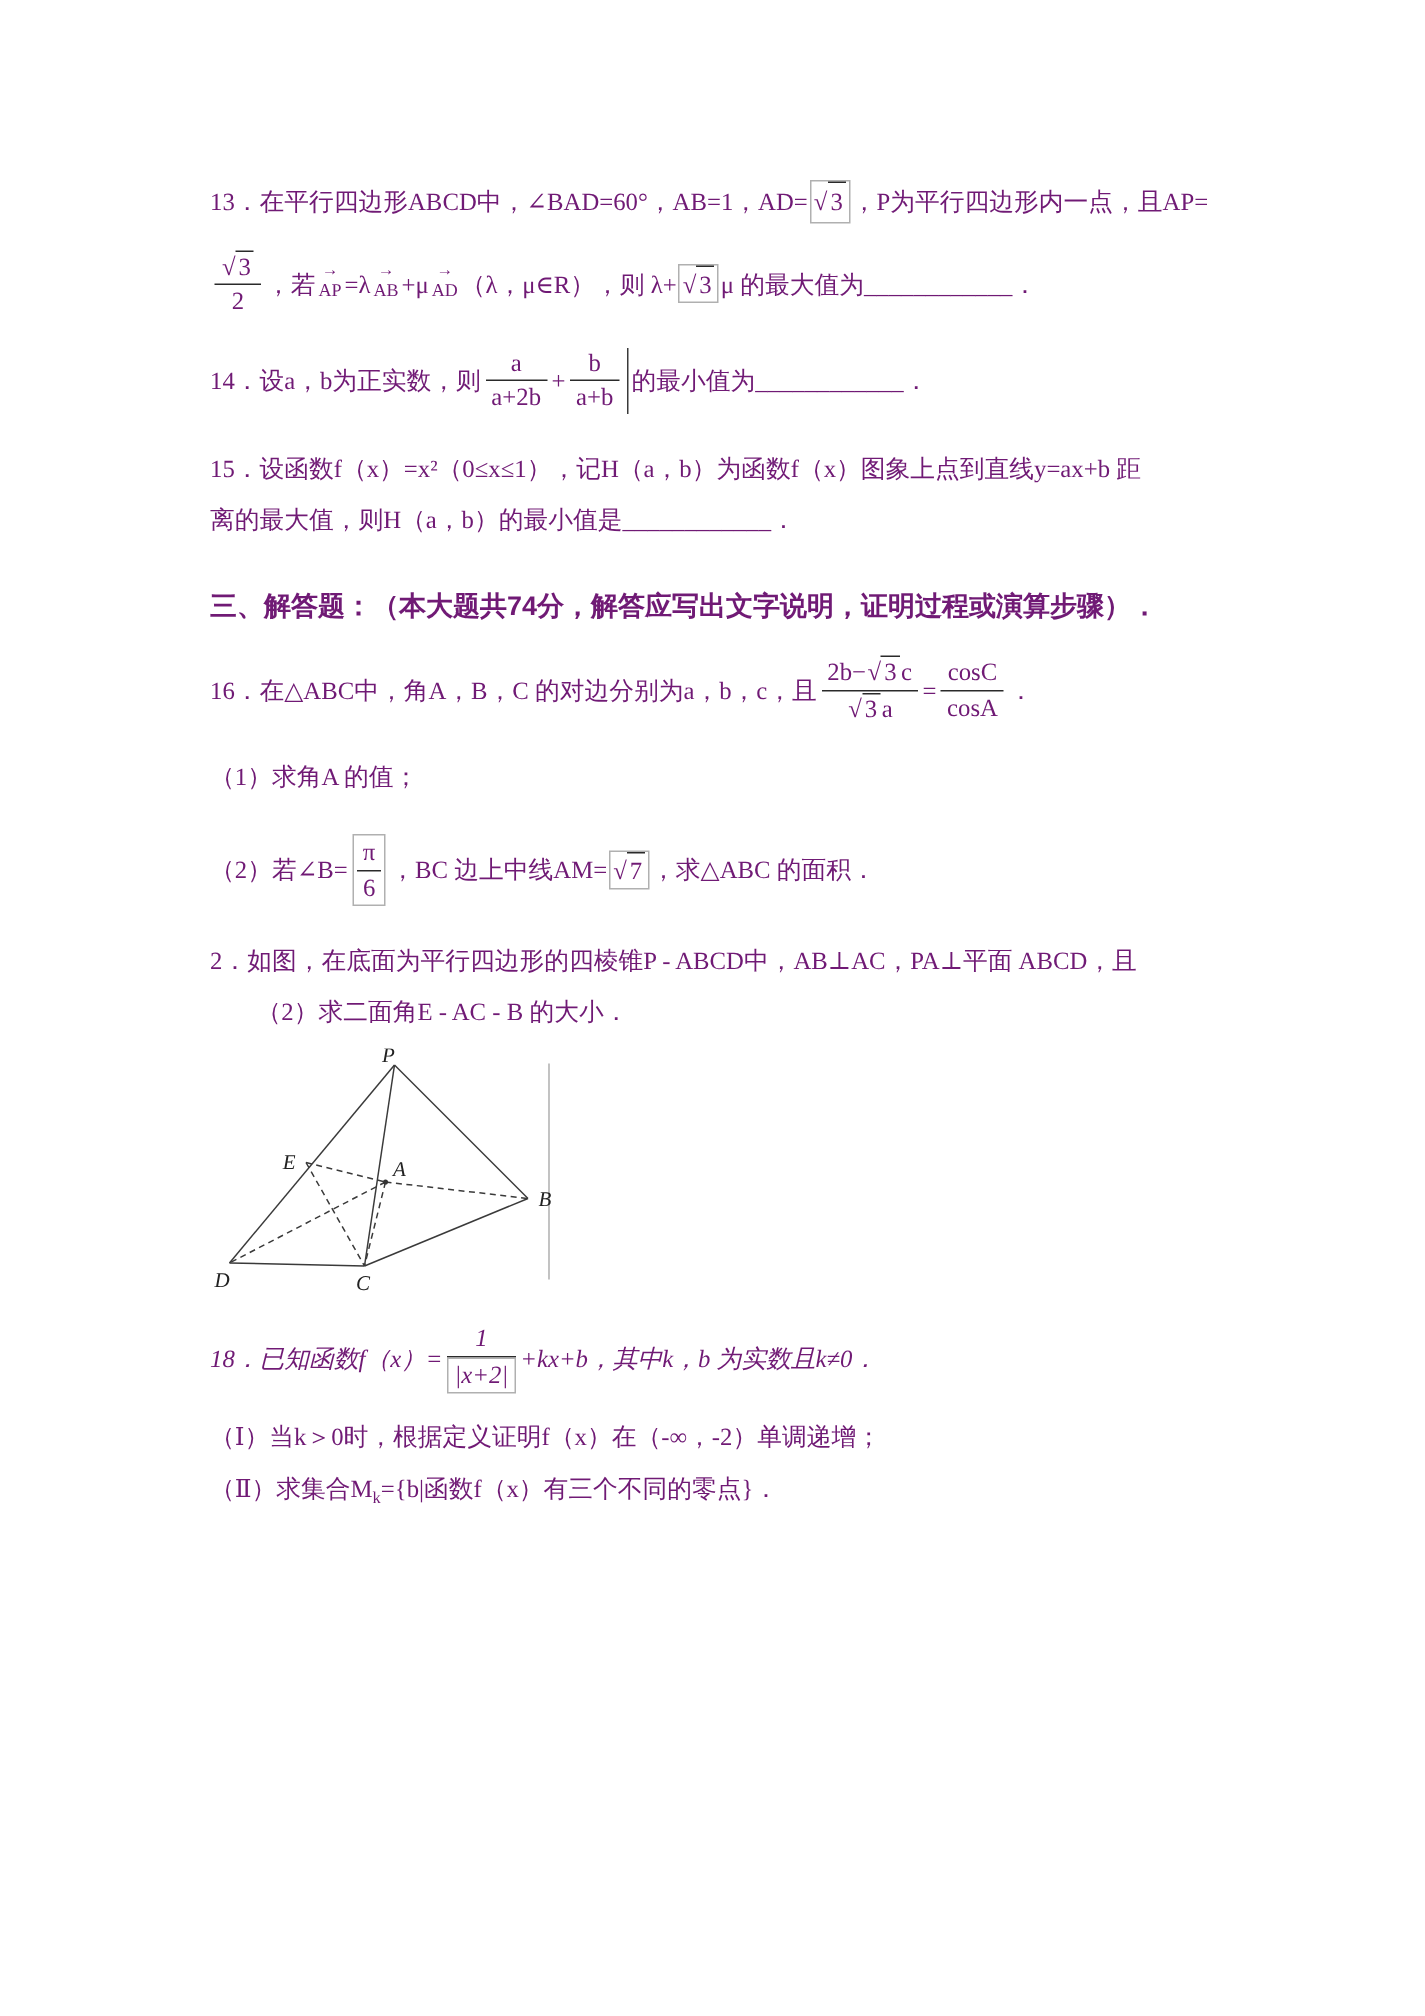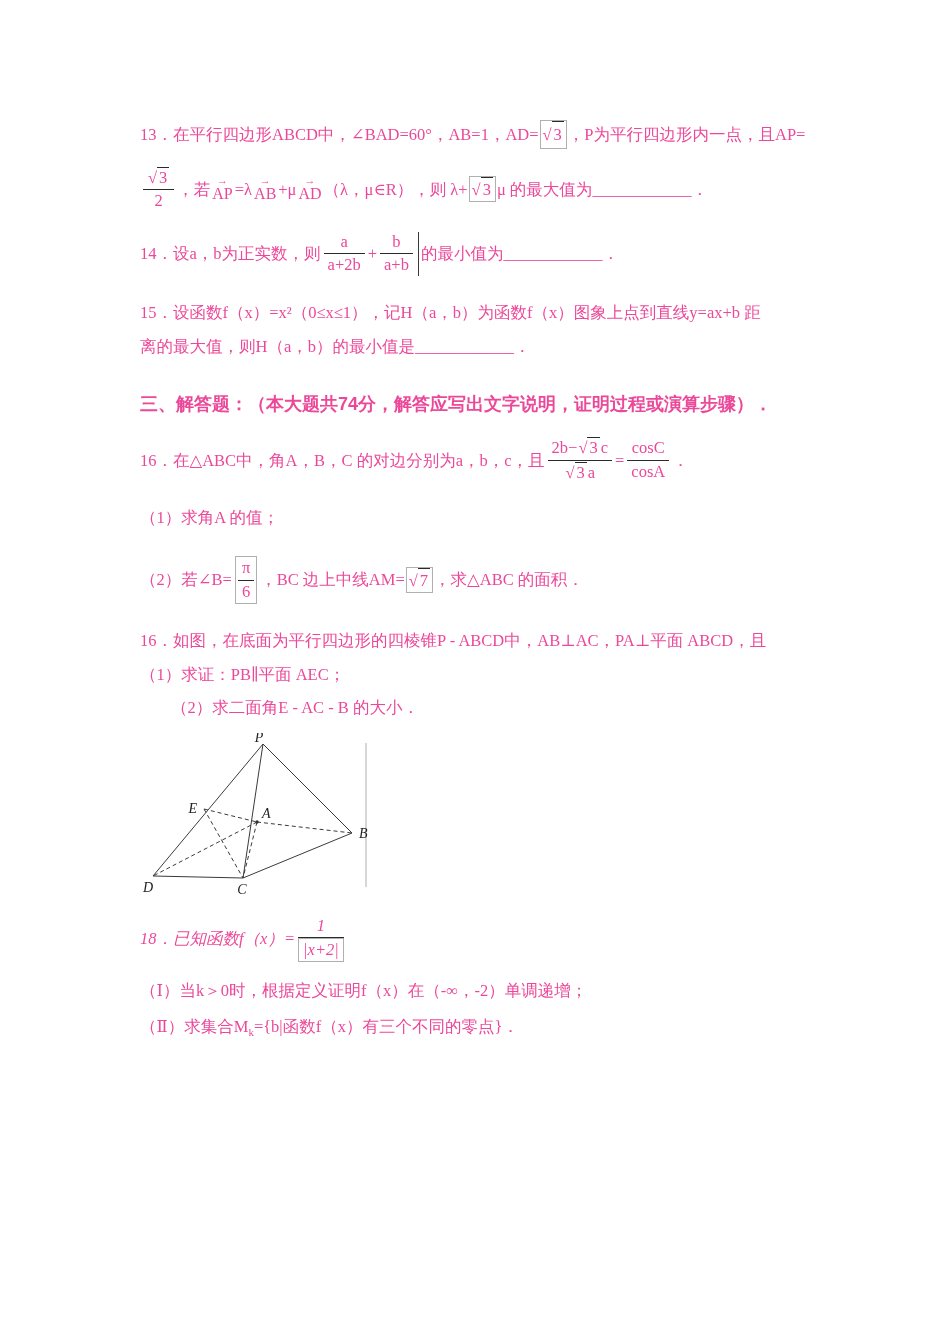--- a/index.html
+++ b/index.html
@@ -4,21 +4,21 @@
 <style>
   * { box-sizing: border-box; }
   html,body { margin:0; padding:0; background:#ffffff; }
   .page {
     position: relative;
     width: 950px;
     height: 1344px;
     background: #ffffff;
     font-family: "Liberation Serif", "DejaVu Serif", serif;
     font-size: 16.5px;
-    color: #ec4899;
+    color: #701a75;
     overflow: hidden;
   }
   .content {
     position: absolute;
     left: 140px;
     top: 120px;
     width: 676px;
   }
   .line { line-height: 1.55; }
   .mline { display: flex; align-items: center; flex-wrap: wrap; line-height: 1.4; }
@@ -34,21 +34,21 @@
   
   .sqrt { display: inline-block; white-space: nowrap; margin: 0 1px; }
   .sqrt .rad { display: inline-block; }
   .sqrt .rc { display: inline-block; border-top: 1px solid #2a2a2a; padding: 0 2px; }
   
   .boxed { border: 1px solid #b0b0b0; padding: 0 2px; }
   .frac.boxed { padding: 1px 2px; }
   
   .vec { display: inline-block; text-align: center; vertical-align: -3px; margin: 0 2px; line-height: 1; }
   .vec .ar { display: block; font-size: 11px; line-height: 9px; }
-  .vec .vb { display: block; font-size: 16px; line-height: 17px; }
+  .vec .vb { display: block; font-size: 12px; line-height: 17px; }
   
   .vbar { display: inline-block; width: 0; height: 44px; border-left: 1px solid #3a3a3a; margin: 0 2px; vertical-align: middle; }
   .sub { font-size: 11px; }
   .figure { margin-top: 12px; }
 </style>
 </head>
 <body>
 
 <div class="page">
   <div class="content">
@@ -135,24 +135,21 @@
       <span class="frac boxed">
         <span class="num">π</span>
         <span class="den">6</span>
       </span>
       <span>，BC 边上中线AM=</span>
       <span class="sqrt boxed"><span class="rad">√</span><span class="rc">7</span></span>
       <span>，求△ABC 的面积．</span>
     </div>
 
     <div class="line" style="margin-top:24px;">
-      <span>16．如图，在底面为平行四边形的四棱锥P - ABCD中，AB⊥AC，PA⊥平面 ABCD，且</span>
-    </div>
-    <div class="line" style="margin-top:8px;">
-      <span>（1）求证：PB∥平面 AEC；</span>
+      <span>2．如图，在底面为平行四边形的四棱锥P - ABCD中，AB⊥AC，PA⊥平面 ABCD，且</span>
     </div>
     <div class="line" style="margin-top:8px;margin-left:31px;">
       <span>（2）求二面角E - AC - B 的大小．</span>
     </div>
 
     <div class="figure">
       <svg width="270" height="172" viewBox="0 0 270 172" xmlns="http://www.w3.org/2000/svg">
         <g stroke="#3a3a3a" stroke-width="1" fill="none">
           <line x1="123" y1="11" x2="13" y2="143"></line>
           <line x1="123" y1="11" x2="103" y2="145"></line>
@@ -179,20 +176,21 @@
         </g>
       </svg>
     </div>
 
     <div class="mline" style="margin-top:6px;font-style:italic;">
       <span>18．已知函数f（x）=</span>
       <span class="frac">
         <span class="num">1</span>
         <span class="den boxed">|x+2|</span>
       </span>
+      <span>+kx+b，其中k，b 为实数且k≠0．</span>
     </div>
     <div class="line" style="margin-top:16px;">
       <span>（Ⅰ）当k＞0时，根据定义证明f（x）在（-∞，-2）单调递增；</span>
     </div>
     <div class="line" style="margin-top:10px;">
       <span>（Ⅱ）求集合M</span><sub class="sub">k</sub><span>={b|函数f（x）有三个不同的零点}．</span>
     </div>
 
   </div>
 </div>

